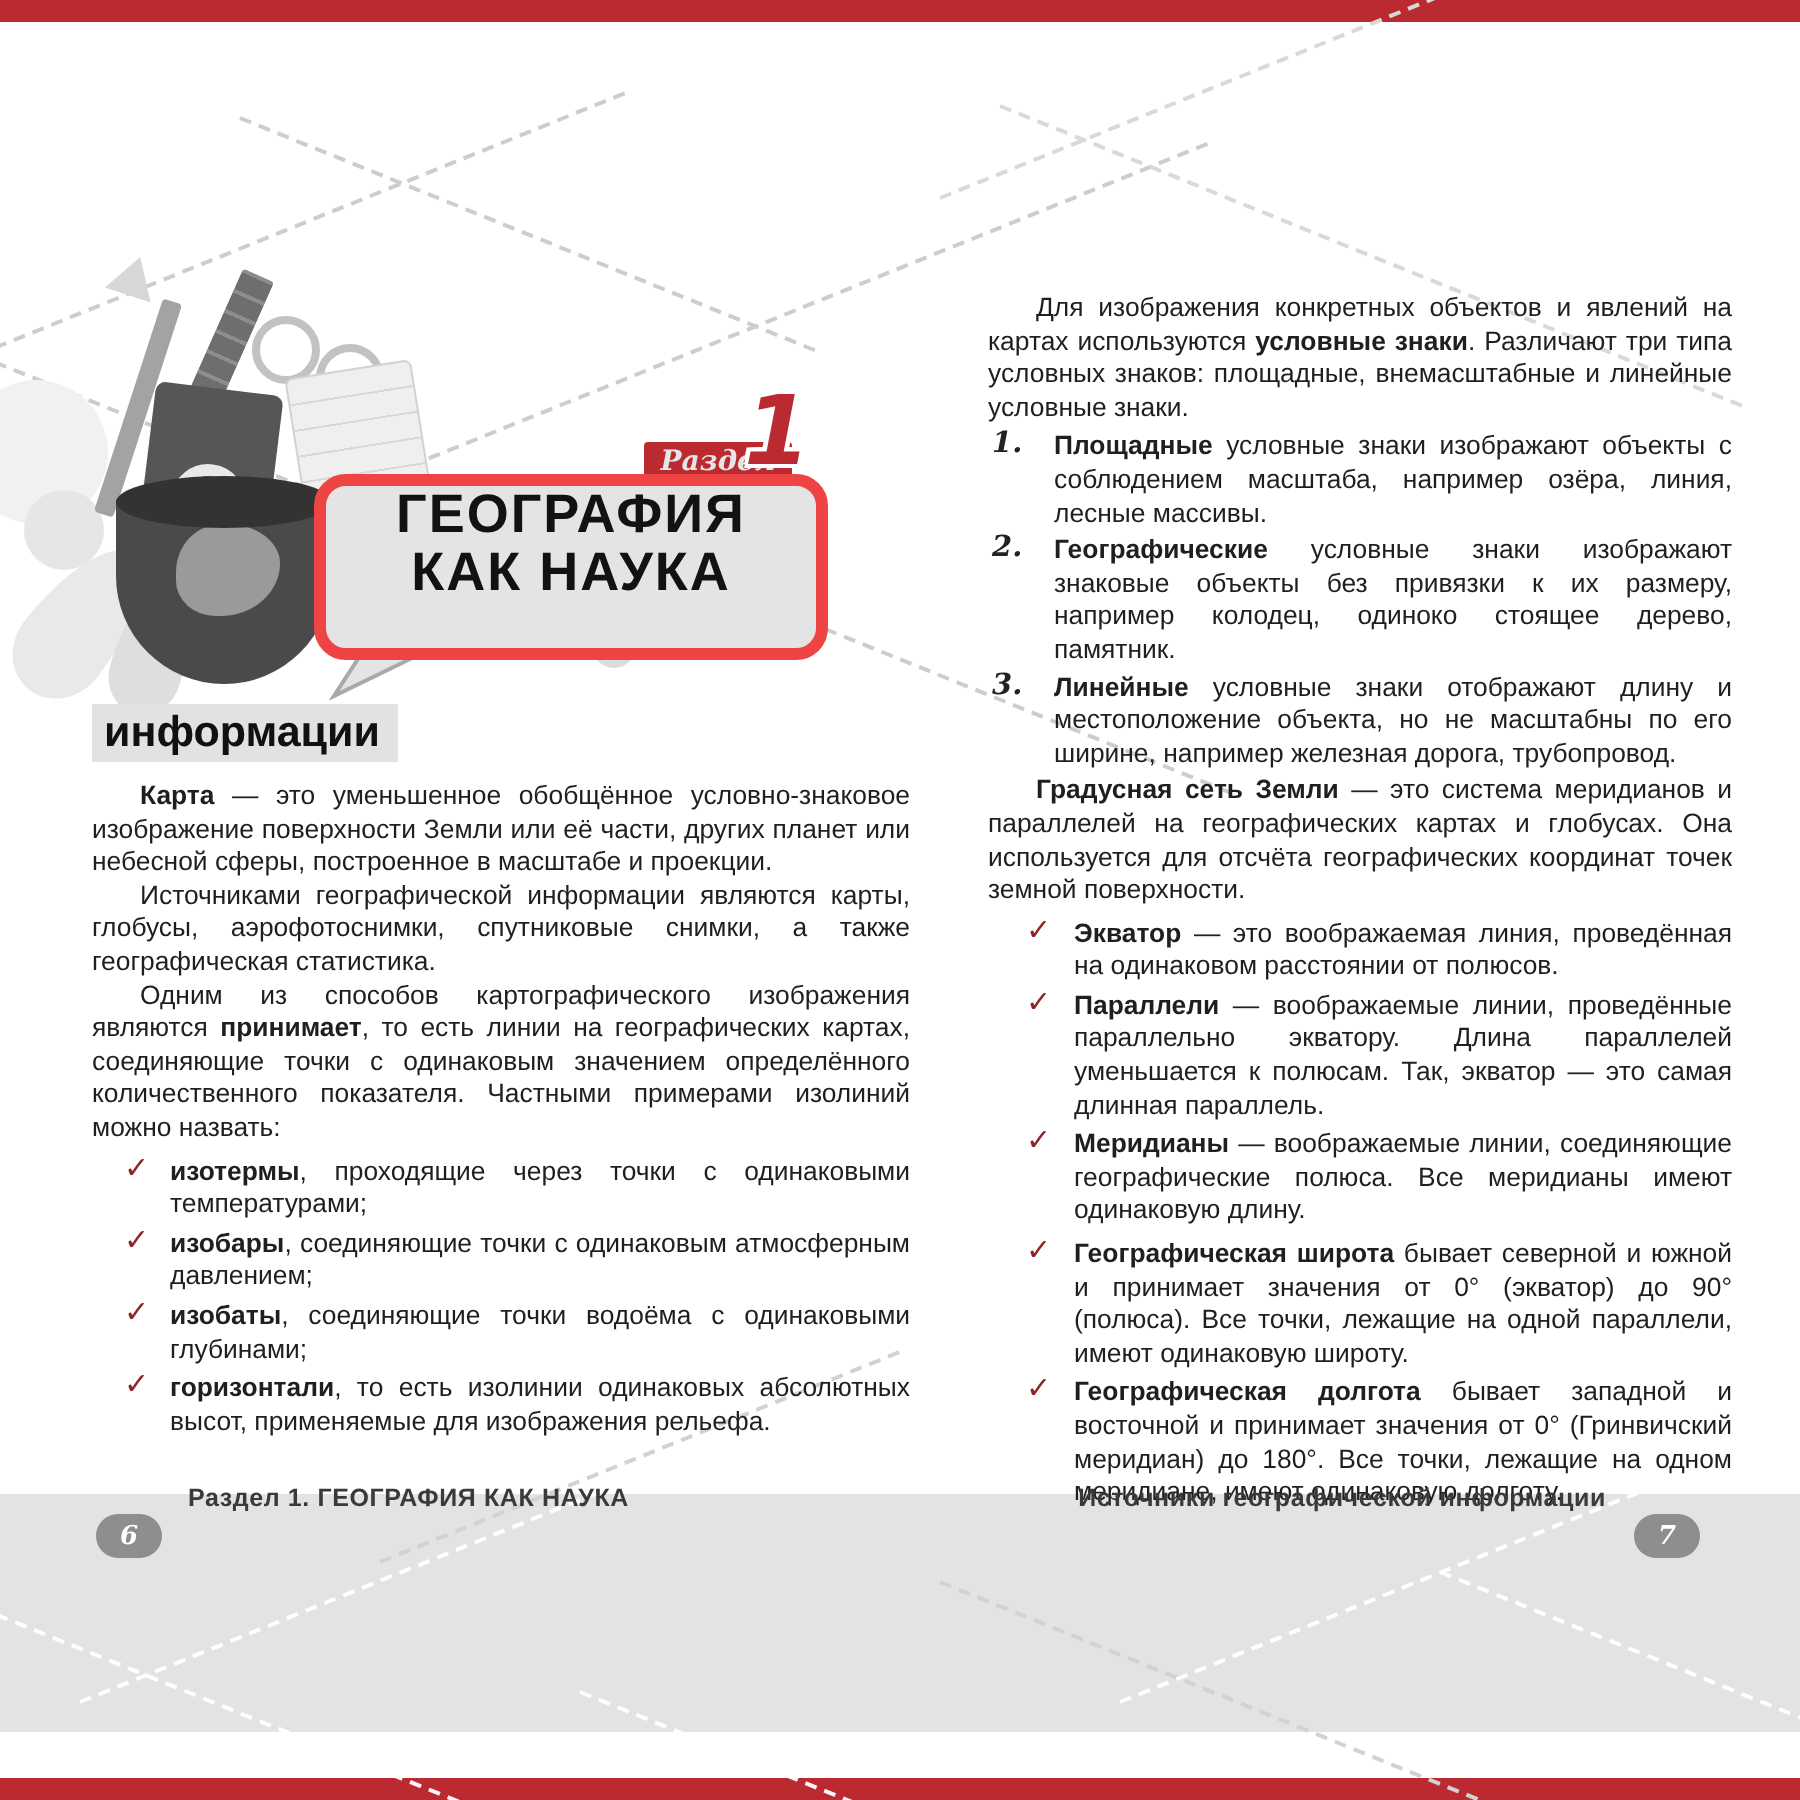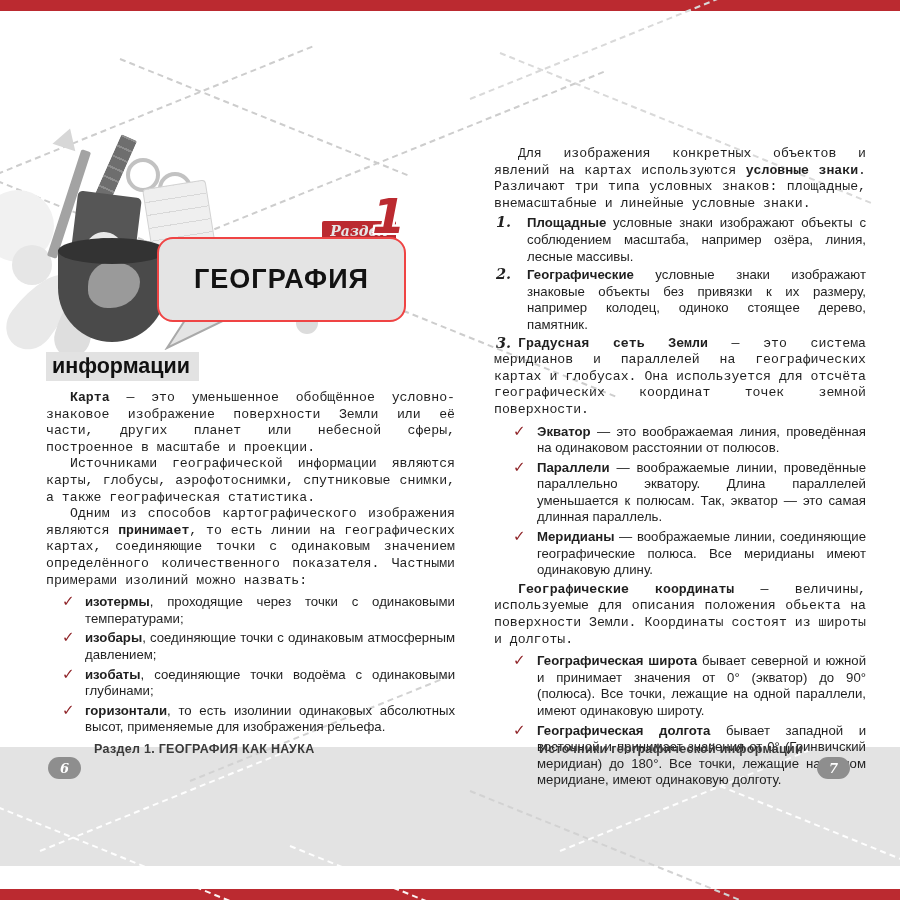--- a/index.html
+++ b/index.html
@@ -43,28 +43,28 @@
   .leaf{position:absolute;background:#e9e9e9;border-radius:50% 50% 50% 50%/70% 70% 30% 30%;}
 
   
   #sec-tab{position:absolute;left:322px;top:221px;width:74px;height:20px;background:var(--accent-red);border-radius:2px;
            display:flex;align-items:center;justify-content:center;z-index:4;}
   #sec-tab span{color:#e5e5e5;font-family:"DejaVu Serif",serif;font-style:italic;font-weight:700;font-size:14px;line-height:1;}
   #sec-num{position:absolute;left:372px;top:192px;z-index:5;font-family:"DejaVu Sans",sans-serif;
            font-weight:800;font-style:italic;font-size:48px;line-height:1;color:var(--accent-red);
            text-shadow:-2px 0 0 #fff,2px 0 0 #fff,0 -2px 0 #fff,0 2px 0 #fff,-2px -2px 0 #fff,2px -2px 0 #fff,-2px 2px 0 #fff,2px 2px 0 #fff;}
   #bubble{position:absolute;left:157px;top:237px;width:245px;height:81px;background:var(--bubble-gray);
-          border:2px solid #ef4444;border-radius:16px;z-index:6;
-          display:flex;flex-direction:column;align-items:center;justify-content:center;}
+          border:6px solid #ef4444;border-radius:16px;z-index:6;
+          display:flex;flex-direction:column;align-items:center;justify-content:flex-start;}
   #bubble .bt{font-weight:800;font-size:27px;line-height:29px;letter-spacing:1px;color:#121212;}
   #tail{position:absolute;left:163px;top:314px;z-index:5;}
 
   
   .body-txt{font-size:13.2px;line-height:16.6px;text-align:justify;}
-  .body-txt p{margin:0;text-indent:24px;font-family:Liberation Mono, monospace;}
+  .body-txt p{margin:0;text-indent:24px;}
   .b{font-weight:700;}
   #left-col{position:absolute;left:46px;top:352px;width:409px;z-index:3;}
   #right-col{position:absolute;left:494px;top:146px;width:372px;z-index:3;}
   .hl{display:inline-block;background:#e2e2e2;padding:2px 9px 3px 6px;font-weight:800;font-size:21.5px;line-height:24px;color:#111;}
   .hrow{margin-bottom:3px;}
   #left-col .body-txt{margin-top:9px;}
   .chk-list{margin-top:5px;}
   .chk{position:relative;padding-left:39px;margin-bottom:3px;}
   .chk .tick{position:absolute;left:16px;top:-1px;color:var(--check-red);font-weight:800;font-size:15px;}
   #right-col .chk{padding-left:43px;}
@@ -121,20 +121,21 @@
 
   <div id="sec-tab">
     <span>Раздел</span>
   </div>
   <div id="sec-num">1</div>
   <svg id="tail" width="84" height="36" viewBox="0 0 84 36">
     <polygon points="26,0 74,0 4,34" fill="#e4e4e4" stroke="#a9a9a9" stroke-width="2"></polygon>
   </svg>
   <div id="bubble">
     <div class="bt">ГЕОГРАФИЯ</div>
+    <div class="bt">КАК НАУКА</div>
   </div>
 
   <div id="left-col">
     <div class="hrow"><span class="hl">информации</span></div>
     <div class="body-txt">
       <p><span class="b">Карта</span><span> — это уменьшенное обобщённое условно-знаковое изображение поверхности Земли или её части, других планет или небесной сферы, построенное в масштабе и проекции.</span></p>
       <p><span>Источниками географической информации являются карты, глобусы, аэрофотоснимки, спутниковые снимки, а также географическая статистика.</span></p>
       <p><span>Одним из способов картографического изображения являются </span><span class="b">принимает</span><span>, то есть линии на географических картах, соединяющие точки с одинаковым значением определённого количественного показателя. Частными примерами изолиний можно назвать:</span></p>
       <div class="chk-list">
         <div class="chk">
@@ -164,38 +165,38 @@
         <div class="num-item">
           <span class="num">1.</span>
           <span><span class="b">Площадные</span><span> условные знаки изображают объекты с соблюдением масштаба, например озёра, линия, лесные массивы.</span></span>
         </div>
         <div class="num-item">
           <span class="num">2.</span>
           <span><span class="b">Географические</span><span> условные знаки изображают знаковые объекты без привязки к их размеру, например колодец, одиноко стоящее дерево, памятник.</span></span>
         </div>
         <div class="num-item">
           <span class="num">3.</span>
+          <span><span class="b">Линейные</span><span> условные знаки отображают длину и местоположение объекта, но не масштабны по его ширине, например железная дорога, трубопровод.</span></span>
         </div>
       </div>
       <p class="sp"><span class="b">Градусная сеть Земли</span><span> — это система меридианов и параллелей на географических картах и глобусах. Она используется для отсчёта географических координат точек земной поверхности.</span></p>
       <div class="chk-list">
         <div class="chk">
           <span class="tick">✓</span>
           <span><span class="b">Экватор</span><span> — это воображаемая линия, проведённая на одинаковом расстоянии от полюсов.</span></span>
         </div>
         <div class="chk">
           <span class="tick">✓</span>
           <span><span class="b">Параллели</span><span> — воображаемые линии, проведённые параллельно экватору. Длина параллелей уменьшается к полюсам. Так, экватор — это самая длинная параллель.</span></span>
         </div>
         <div class="chk">
           <span class="tick">✓</span>
           <span><span class="b">Меридианы</span><span> — воображаемые линии, соединяющие географические полюса. Все меридианы имеют одинаковую длину.</span></span>
         </div>
       </div>
-      <p class="sp"><span class="b">Географические координаты</span><span> — величины, используемые для описания положения обьекта на поверхности Земли. Координаты состоят из широты и долготы.</span></p>
       <div class="chk-list">
         <div class="chk">
           <span class="tick">✓</span>
           <span><span class="b">Географическая широта</span><span> бывает северной и южной и принимает значения от 0° (экватор) до 90° (полюса). Все точки, лежащие на одной параллели, имеют одинаковую широту.</span></span>
         </div>
         <div class="chk">
           <span class="tick">✓</span>
           <span><span class="b">Географическая долгота</span><span> бывает западной и восточной и принимает значения от 0° (Гринвичский меридиан) до 180°. Все точки, лежащие на одном меридиане, имеют одинаковую долготу.</span></span>
         </div>
       </div>

